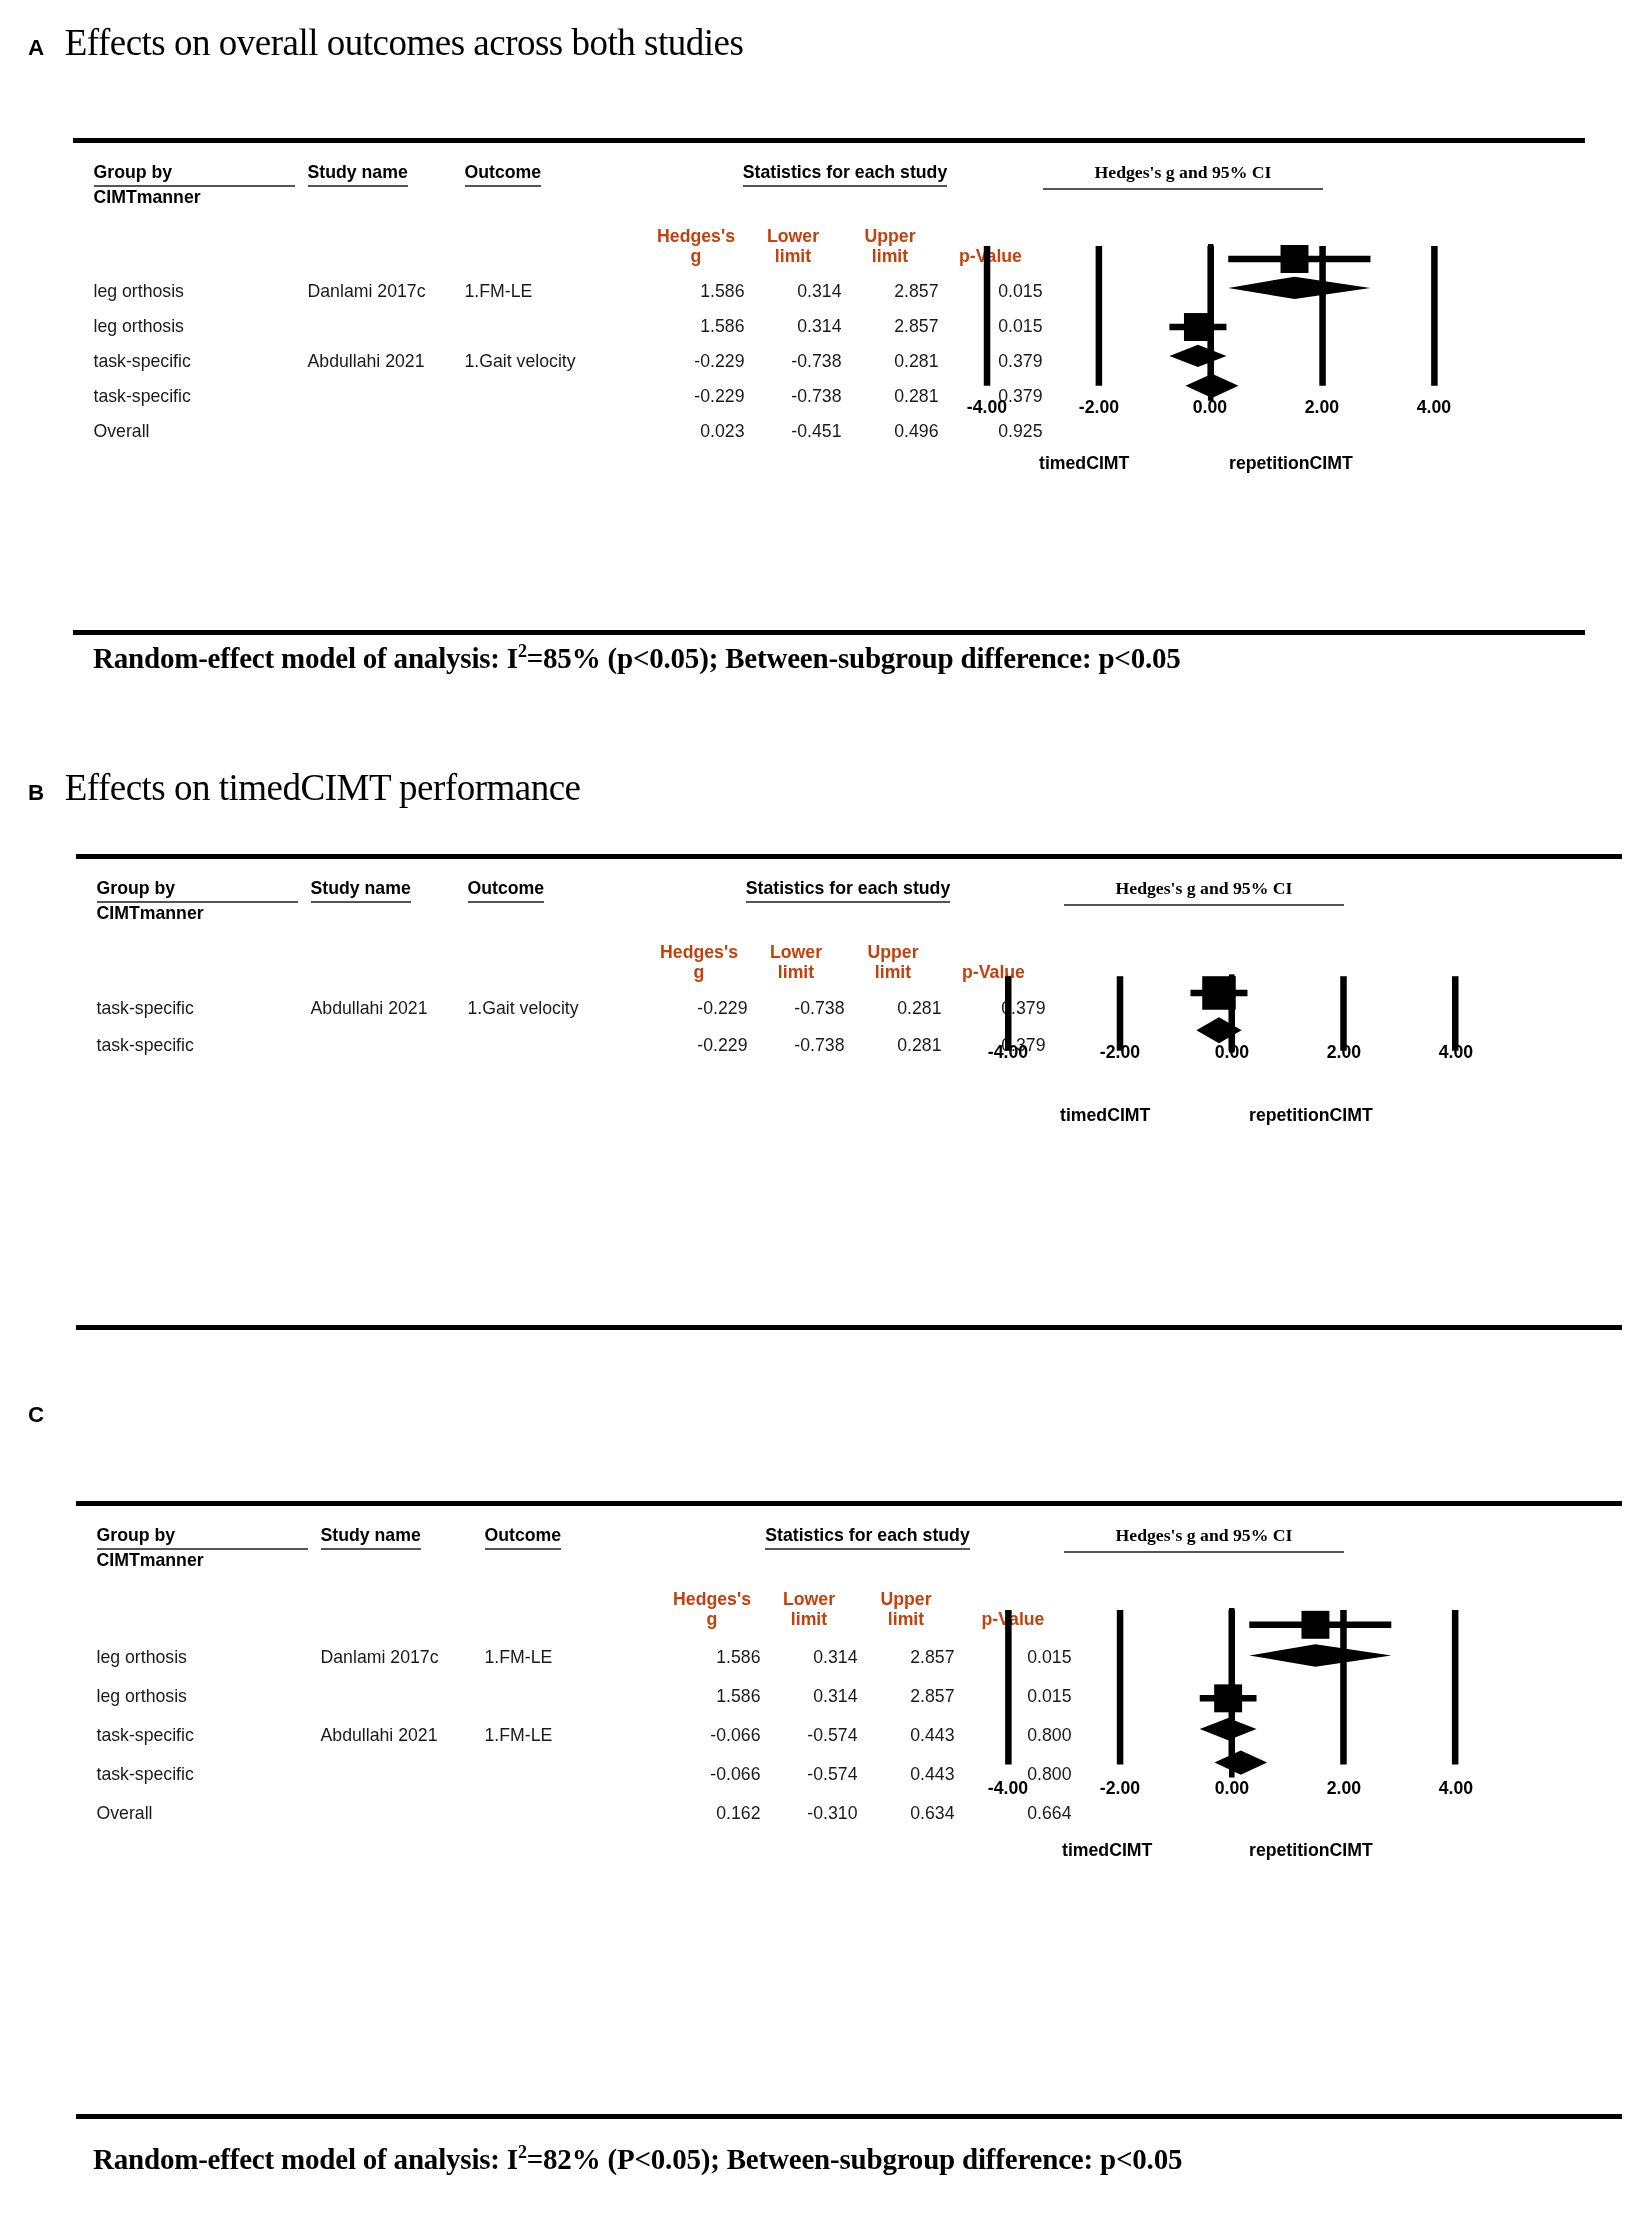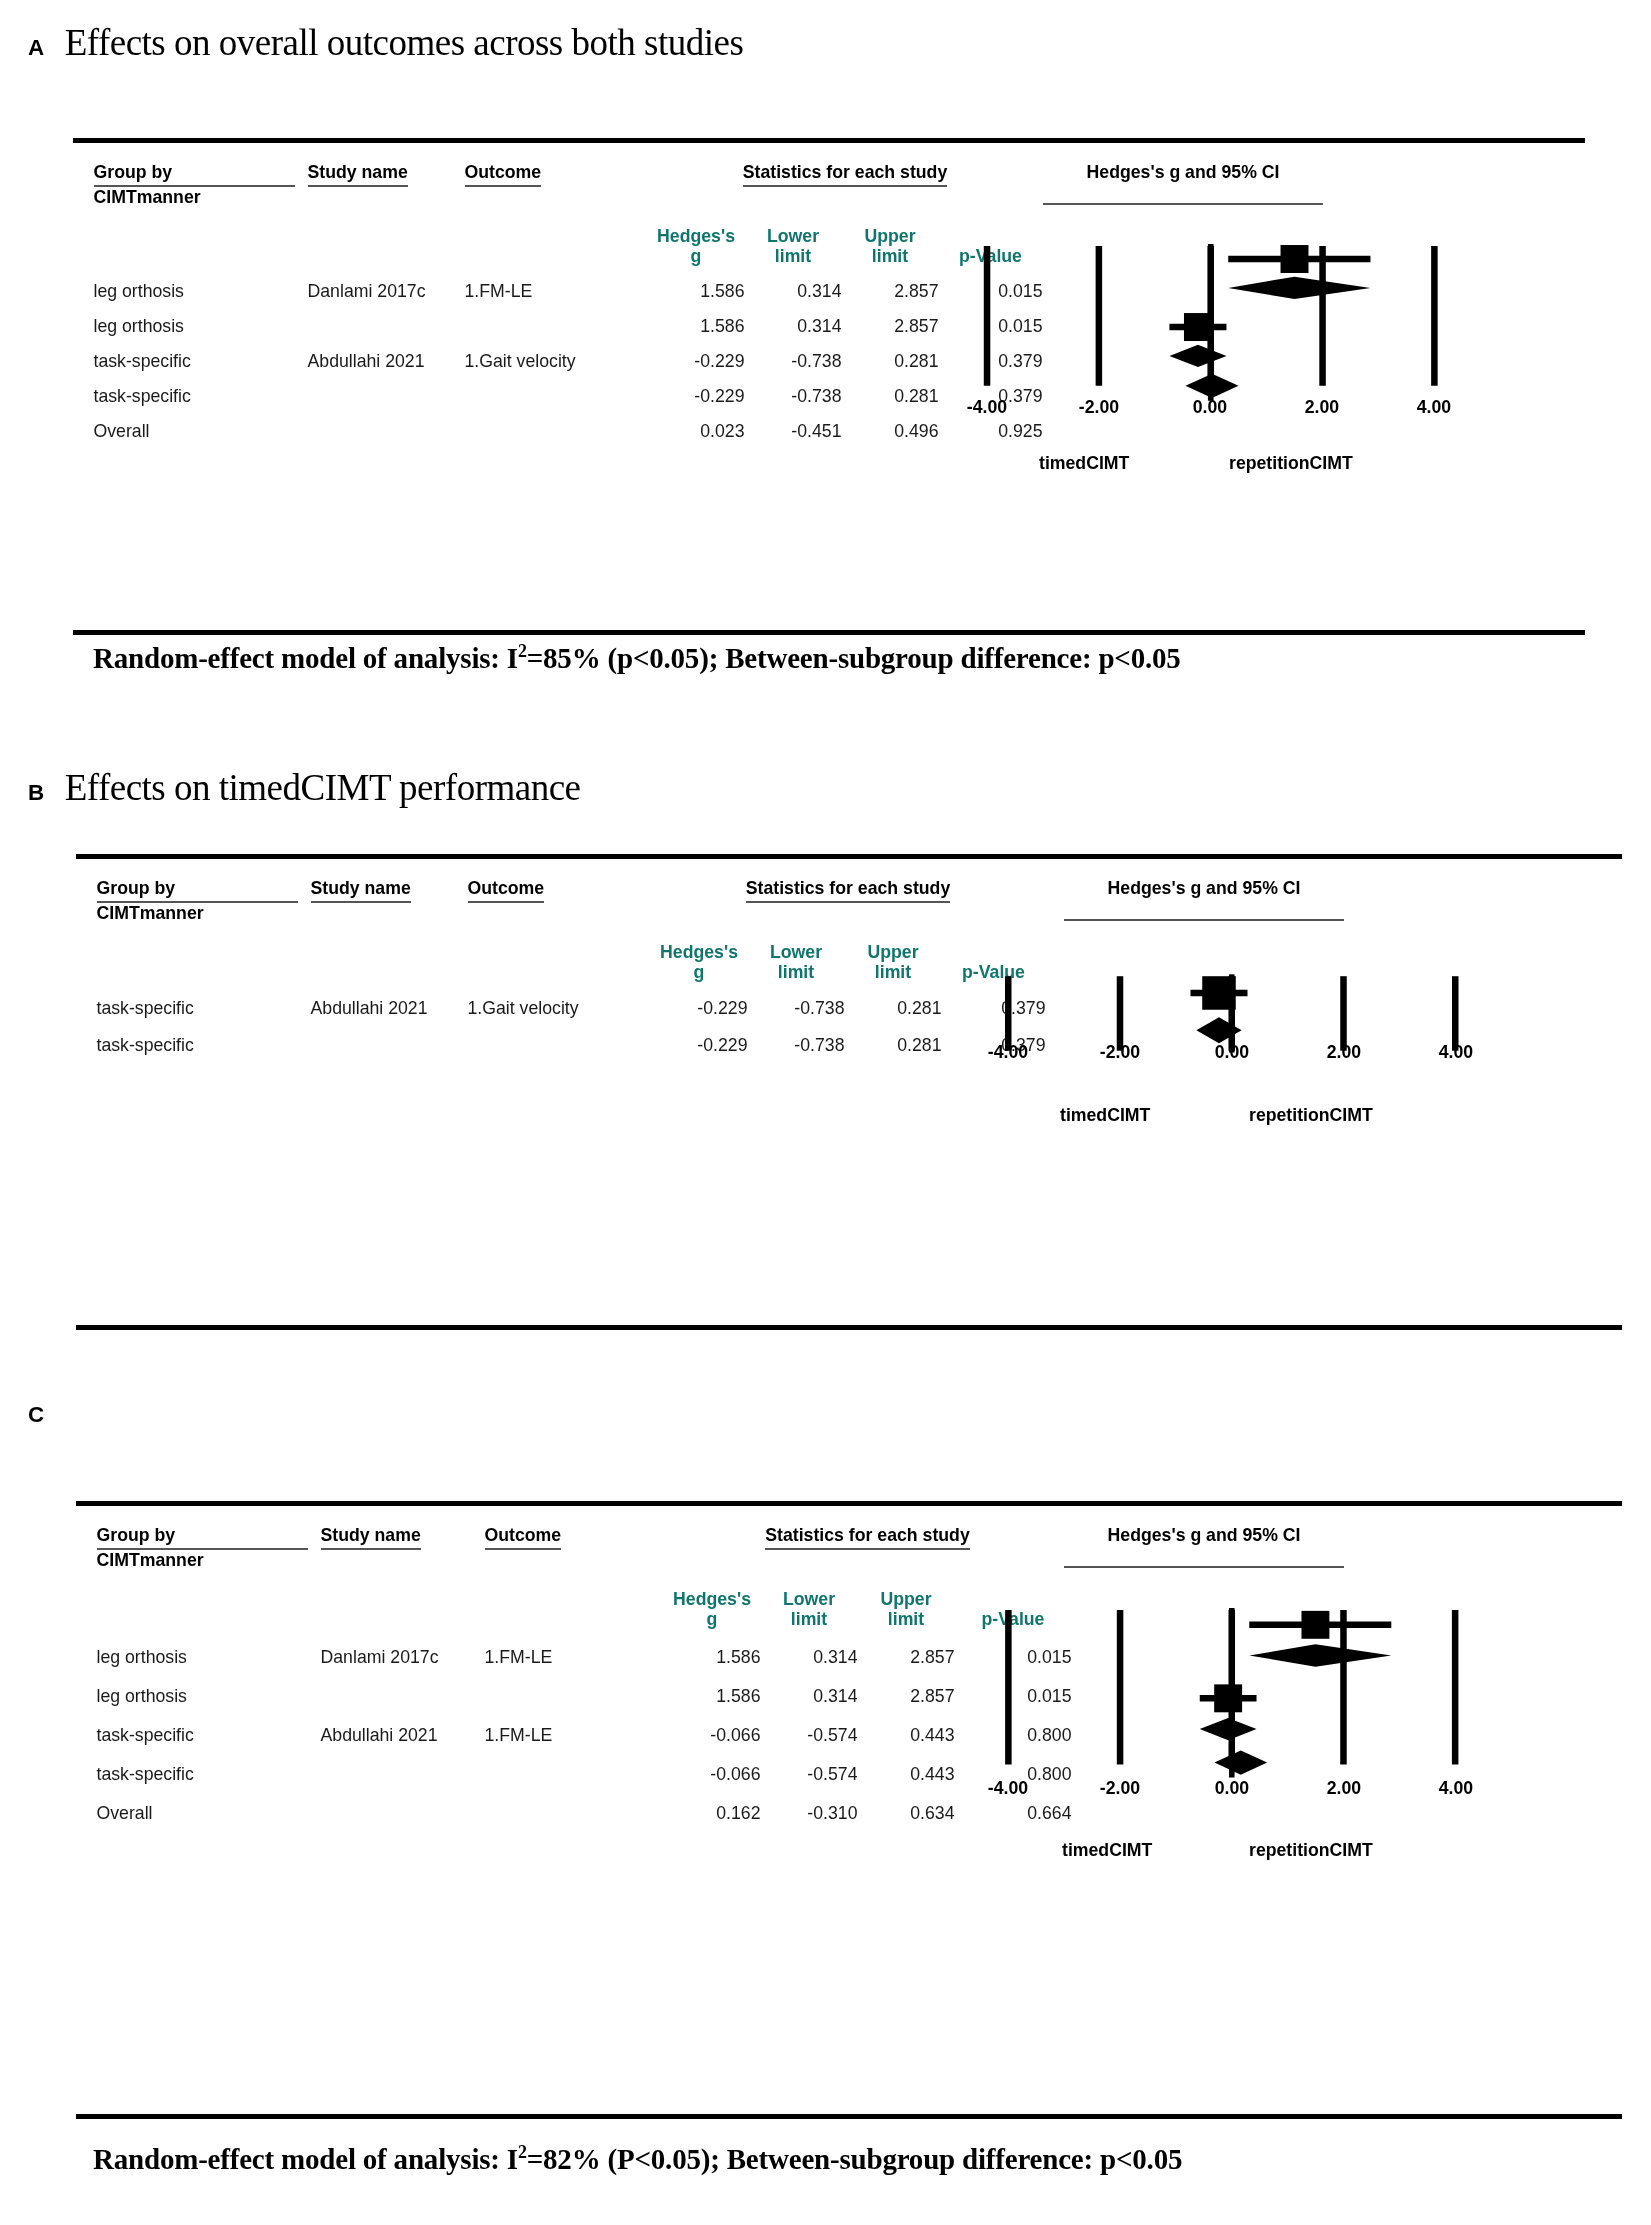--- a/index.html
+++ b/index.html
@@ -62,47 +62,47 @@
   .hdr-main {
     font-weight: bold;
     font-size: 17.7px;
     color: #000;
     white-space: nowrap;
   }
   .hdr-ul { border-bottom: 2.8px solid #555; padding-bottom: 2.8px; }
   .hdr-sub {
     font-weight: bold;
     font-size: 17.7px;
-    color: #0f766e;
+    color: #c2410c;
     text-align: center;
     line-height: 1.12;
     white-space: nowrap;
   }
   .grp-sub {
     font-weight: bold;
     font-size: 17.7px;
     color: #000;
     white-space: nowrap;
   }
   .num { text-align: right; white-space: nowrap; font-size: 17.7px; }
   .txt { text-align: left; white-space: nowrap; font-size: 17.7px; margin-left: 8px; }
   .rowpad td { padding-top: 15px; }
 
   
   .forest { position: absolute; top: 0; }
   .forest svg { display: block; }
   .plot-title {
     position: absolute;
-    font-family: Liberation Sans, sans-serif;
+    font-family: Liberation Serif, serif;
     font-weight: bold;
     font-size: 17.7px;
     text-align: center;
     white-space: nowrap;
     border-bottom: 2.8px solid #555;
-    padding-bottom: 20px;
+    padding-bottom: 5px;
   }
   .axis-lbl {
     position: absolute;
     font-family: "Liberation Sans", sans-serif;
     font-weight: bold;
     font-size: 17.7px;
     text-align: center;
     white-space: nowrap;
   }
   .grp-lbl {

